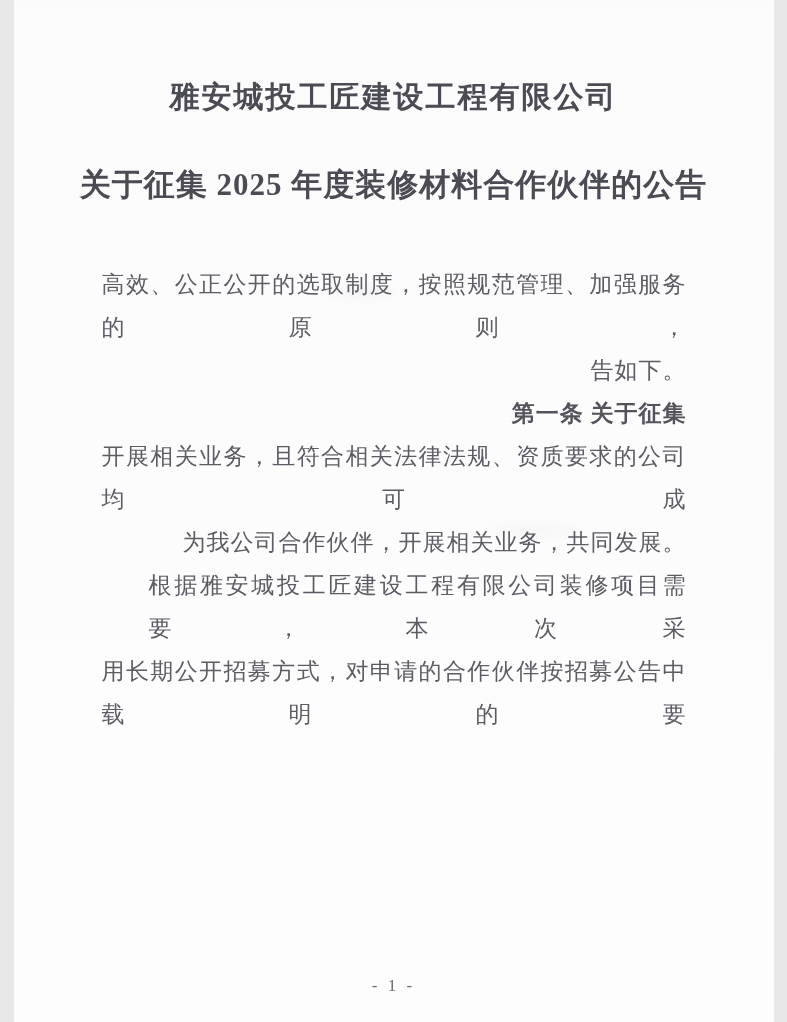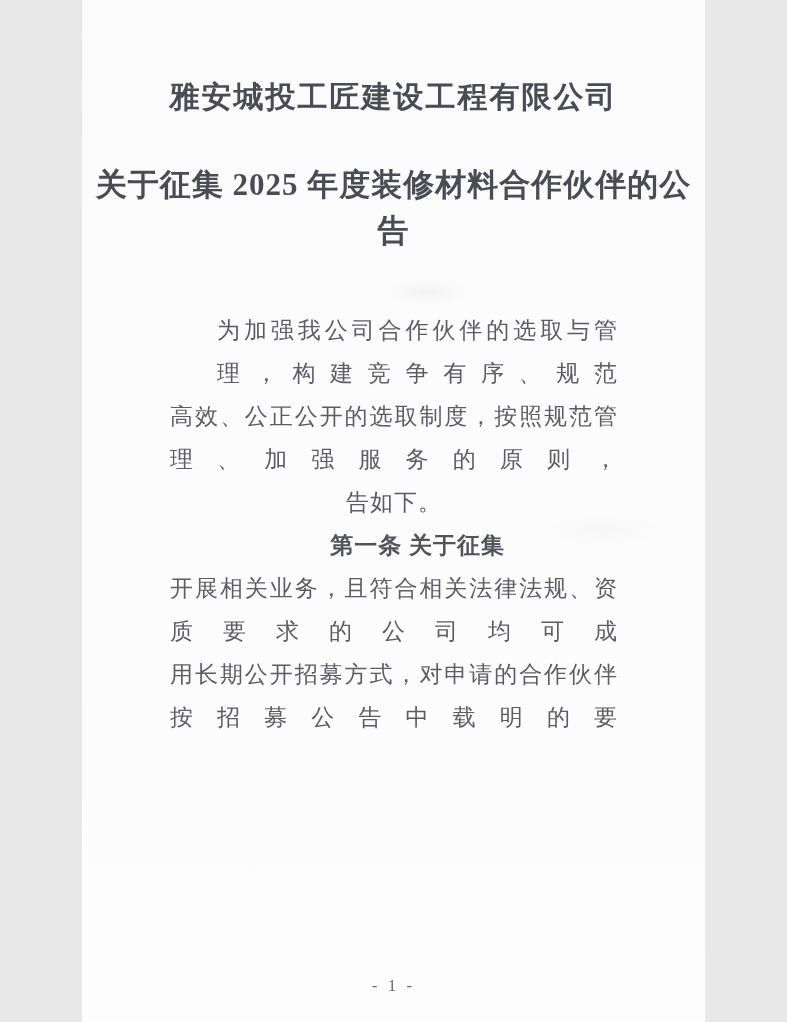--- a/index.html
+++ b/index.html
@@ -2,21 +2,21 @@
 <html><head>
 <meta charset="utf-8">
 <style>
   html, body {
     margin: 0;
     padding: 0;
     background: #e8e8e8;
   }
   .page {
     position: relative;
-    width: 623px;
+    width: 760px;
     height: 1022px;
     margin: 0 auto;
     background:
       radial-gradient(ellipse 60px 18px at 345px 292px, rgba(170,170,178,0.10), rgba(170,170,178,0) 70%),
       radial-gradient(ellipse 90px 20px at 520px 530px, rgba(170,170,178,0.07), rgba(170,170,178,0) 70%),
       linear-gradient(180deg, #fbfbfc 0%, #fdfdfd 100%);
     color: #5c5c64;
     font-family: "Liberation Serif", "DejaVu Serif", serif;
     overflow: hidden;
   }
@@ -38,21 +38,21 @@
     margin-top: 44px;
   }
   .doc-body {
     margin: 55px 87px 0 88px;
   }
   .text-line {
     font-size: 23px;
     line-height: 43px;
     letter-spacing: 1px;
     white-space: normal;
-    text-align: center;
+    text-align: right;
     color: #5c5c64;
   }
   .text-line.justify {
     text-align: justify;
     text-align-last: justify;
   }
   .text-line.indent {
     padding-left: 47px;
   }
   .text-line.heading {
@@ -74,23 +74,24 @@
 <body>
 
 <div class="page">
 
   <div class="doc-title">
     <div class="t1">雅安城投工匠建设工程有限公司</div>
     <div class="t2">关于征集 2025 年度装修材料合作伙伴的公告</div>
   </div>
 
   <div class="doc-body" id="doc-body">
-      <div class="text-line indent justify">为加强我公司合作伙伴的选取与管理，构建竞争有序、规范</div>
       <div class="text-line justify">高效、公正公开的选取制度，按照规范管理、加强服务的原则，</div>
       <div class="text-line">告如下。</div>
       <div class="text-line heading indent">第一条 关于征集</div>
       <div class="text-line justify">开展相关业务，且符合相关法律法规、资质要求的公司均可成</div>
+      <div class="text-line">为我公司合作伙伴，开展相关业务，共同发展。</div>
+      <div class="text-line indent justify">根据雅安城投工匠建设工程有限公司装修项目需要，本次采</div>
       <div class="text-line justify">用长期公开招募方式，对申请的合作伙伴按招募公告中载明的要</div>
     </div>
 
   <div class="page-footer">- 1 -</div>
 
 </div>
 
 </body></html>

